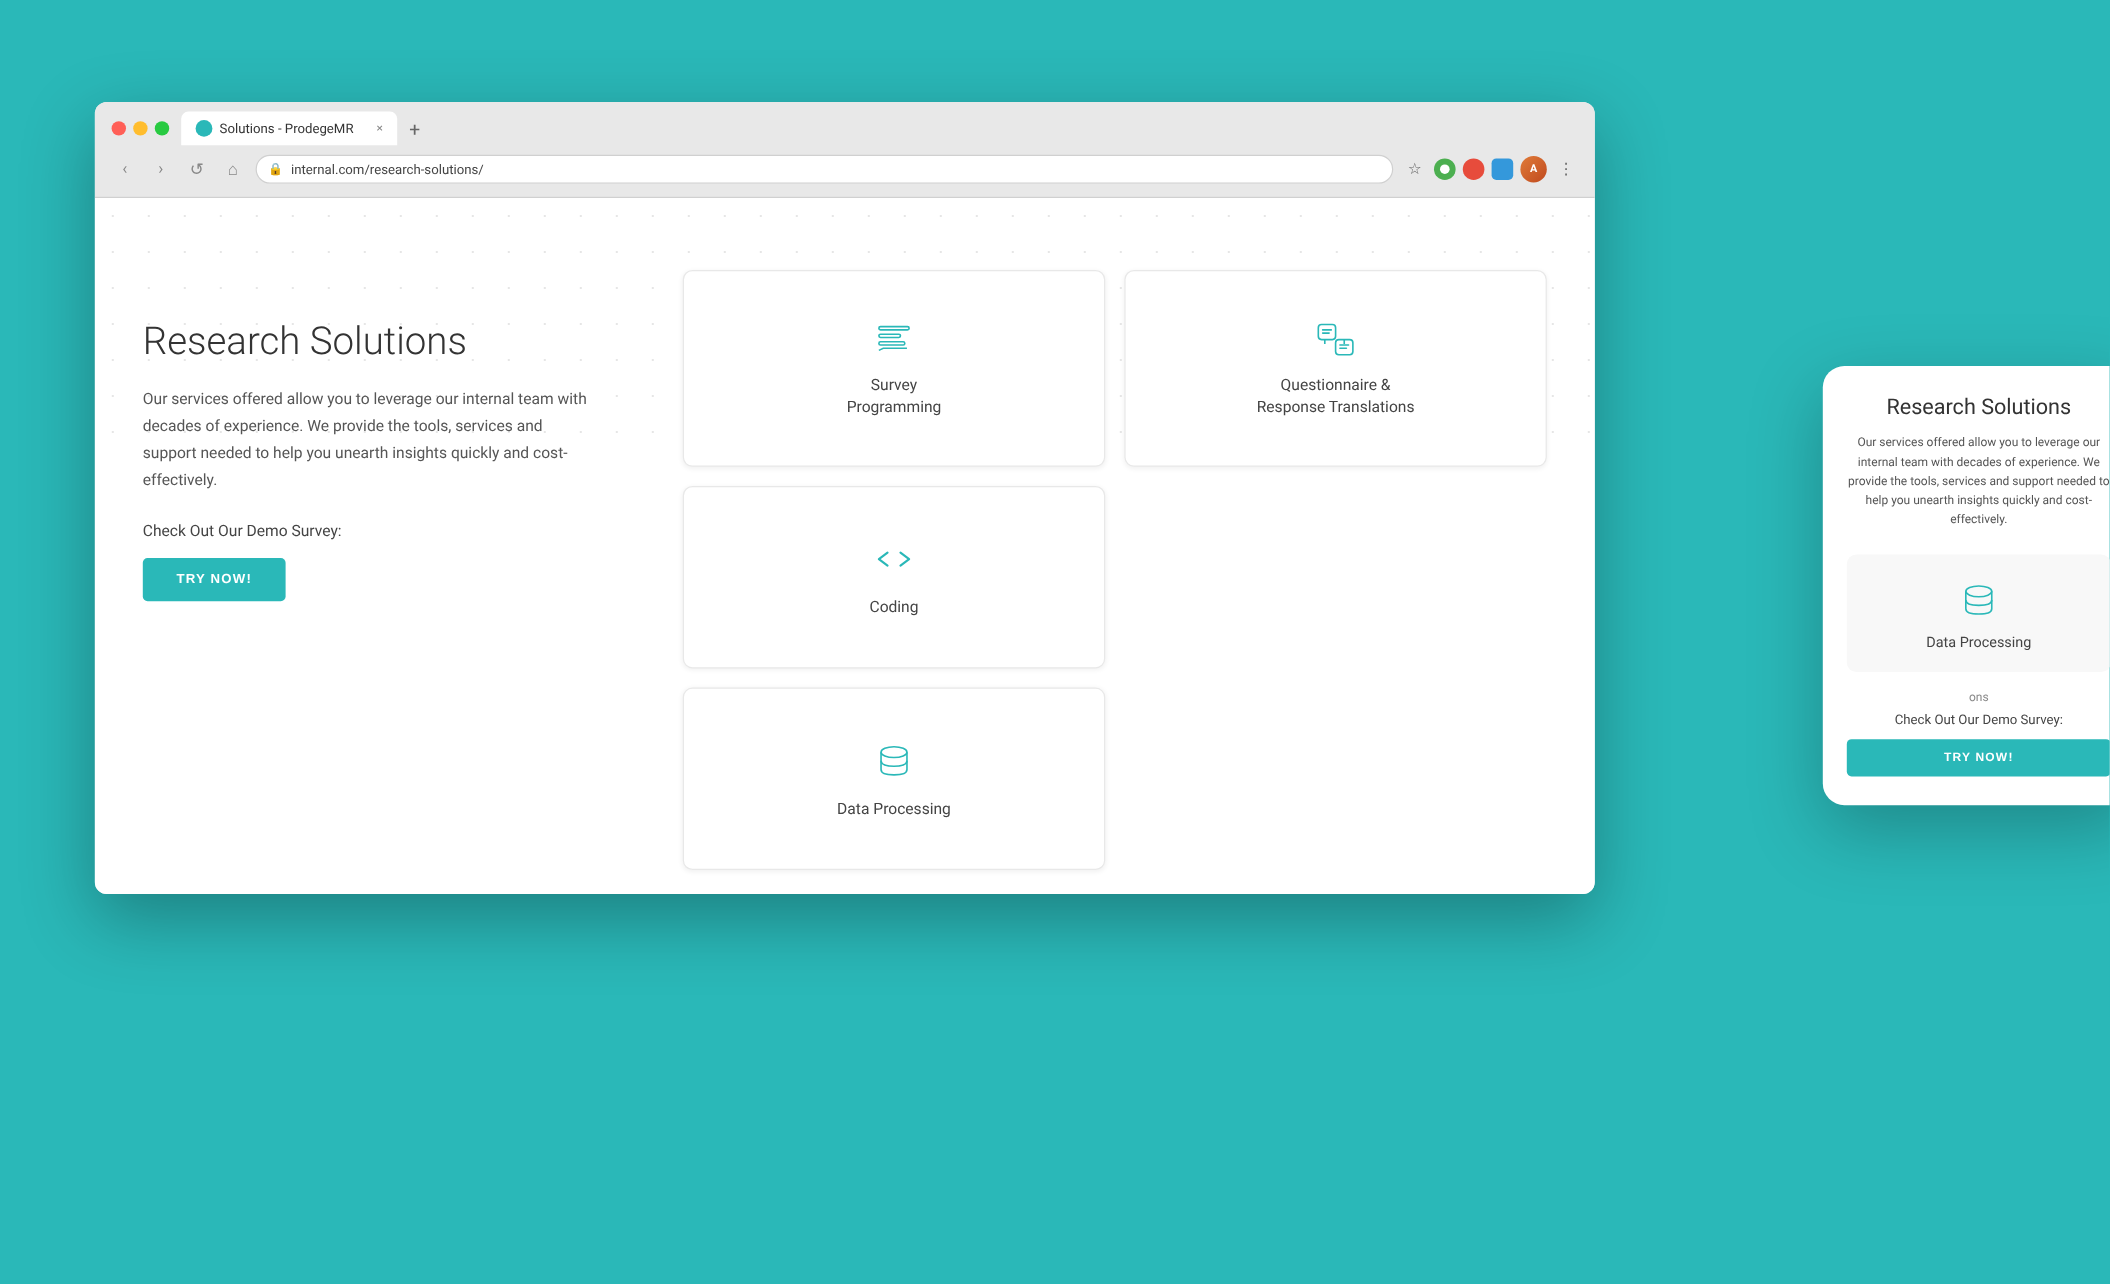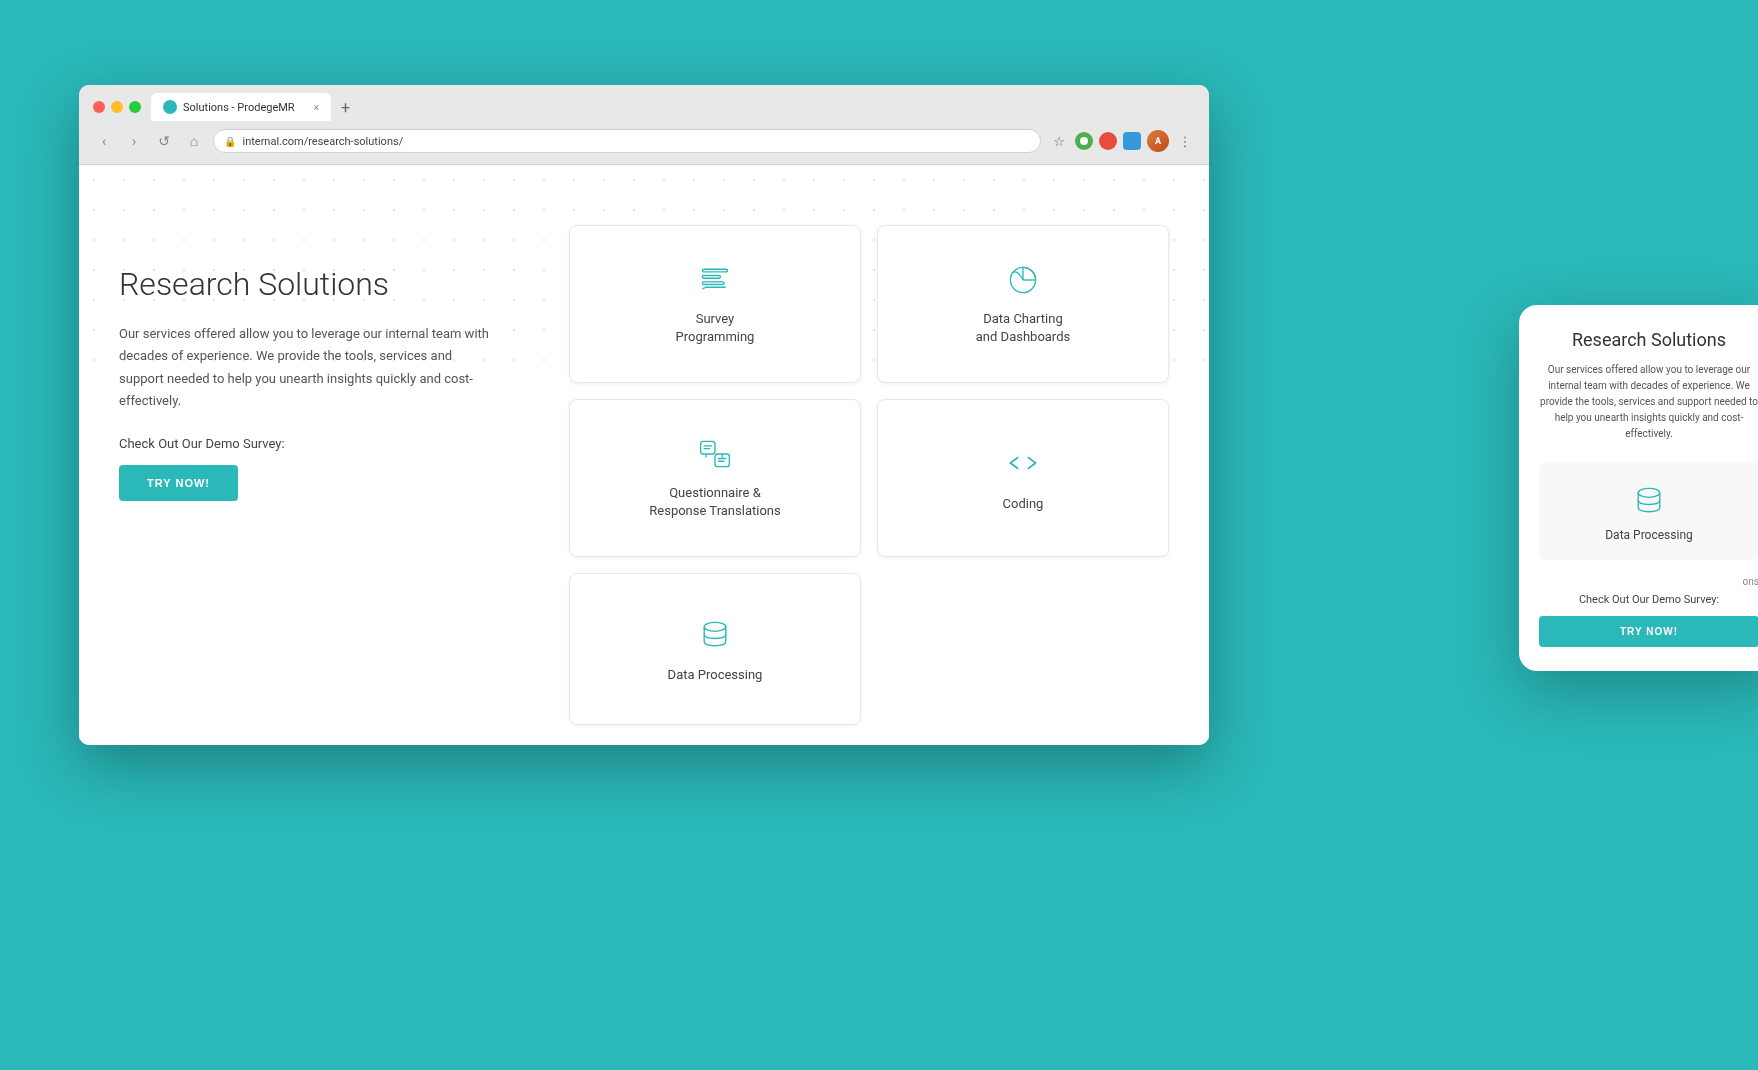--- a/index.html
+++ b/index.html
@@ -19,21 +19,21 @@
       position: relative;
       width: 1600px;
       height: 900px;
     }
 
     
     .browser {
       position: absolute;
       top: 0;
       left: 0;
-      width: 1130px;
+      width: 1250px;
       height: 660px;
       background: #f0f0f0;
       border-radius: 10px;
       box-shadow: 0 20px 60px rgba(0,0,0,0.3);
       overflow: hidden;
     }
 
     .browser-chrome {
       background: #e8e8e8;
       height: 80px;
@@ -418,32 +418,20 @@
               <svg viewBox="0 0 40 40" fill="none" xmlns="http://www.w3.org/2000/svg">
                 <rect x="6" y="8" width="28" height="3" rx="1.5" stroke="#2ab8b8" stroke-width="1.5" fill="none"></rect>
                 <rect x="6" y="15" width="20" height="3" rx="1.5" stroke="#2ab8b8" stroke-width="1.5" fill="none"></rect>
                 <rect x="6" y="22" width="24" height="3" rx="1.5" stroke="#2ab8b8" stroke-width="1.5" fill="none"></rect>
                 <path d="M6 30 L10 28 L32 28" stroke="#2ab8b8" stroke-width="1.5" fill="none"></path>
               </svg>
             </div>
             <span class="service-label">Survey<br>Programming</span>
           </div>
 
-          <div class="service-card">
-            <div class="service-icon">
-              <svg viewBox="0 0 40 40" fill="none" xmlns="http://www.w3.org/2000/svg">
-                <circle cx="20" cy="20" r="14" stroke="#2ab8b8" stroke-width="1.5" fill="none"></circle>
-                <path d="M20 6 A14 14 0 0 1 34 20" stroke="#2ab8b8" stroke-width="1.5" fill="none"></path>
-                <path d="M20 20 L20 6" stroke="#2ab8b8" stroke-width="1.5"></path>
-                <path d="M20 20 L34 20" stroke="#2ab8b8" stroke-width="1.5"></path>
-                <path d="M8 12 Q14 8 20 20" stroke="#2ab8b8" stroke-width="1.5" fill="none"></path>
-              </svg>
-            </div>
-            <span class="service-label">Data Charting<br>and Dashboards</span>
-          </div>
 
           <div class="service-card">
             <div class="service-icon">
               <svg viewBox="0 0 40 40" fill="none" xmlns="http://www.w3.org/2000/svg">
                 <rect x="4" y="6" width="16" height="14" rx="3" stroke="#2ab8b8" stroke-width="1.5" fill="none"></rect>
                 <path d="M8 11 L16 11 M8 14 L14 14" stroke="#2ab8b8" stroke-width="1.5" stroke-linecap="round"></path>
                 <path d="M10 20 L10 24" stroke="#2ab8b8" stroke-width="1.5"></path>
                 <rect x="20" y="20" width="16" height="14" rx="3" stroke="#2ab8b8" stroke-width="1.5" fill="none"></rect>
                 <path d="M24 25 L32 25 M24 28 L30 28" stroke="#2ab8b8" stroke-width="1.5" stroke-linecap="round"></path>
                 <path d="M28 20 L28 24" stroke="#2ab8b8" stroke-width="1.5"></path>
@@ -486,21 +474,21 @@
       <div class="service-icon">
         <svg viewBox="0 0 40 40" fill="none" xmlns="http://www.w3.org/2000/svg" width="36" height="36">
           <ellipse cx="20" cy="12" rx="12" ry="5" stroke="#2ab8b8" stroke-width="1.5" fill="none"></ellipse>
           <path d="M8 12 L8 20 Q8 25 20 25 Q32 25 32 20 L32 12" stroke="#2ab8b8" stroke-width="1.5" fill="none"></path>
           <path d="M8 20 L8 28 Q8 33 20 33 Q32 33 32 28 L32 20" stroke="#2ab8b8" stroke-width="1.5" fill="none"></path>
         </svg>
       </div>
       <span class="mobile-service-label">Data Processing</span>
     </div>
 
-    <div style="display:flex; align-items:center; gap:4px; margin-bottom:6px; justify-content:flex-end;">
+    <div style="display:flex; align-items:center; gap:4px; margin-bottom:6px; justify-content:center;">
       <span style="font-size:10px;color:#888;">ons</span>
     </div>
 
     <p class="mobile-demo-label">Check Out Our Demo Survey:</p>
     <button class="mobile-try-btn">TRY NOW!</button>
   </div>
 
 </div>
 
 </body></html>

